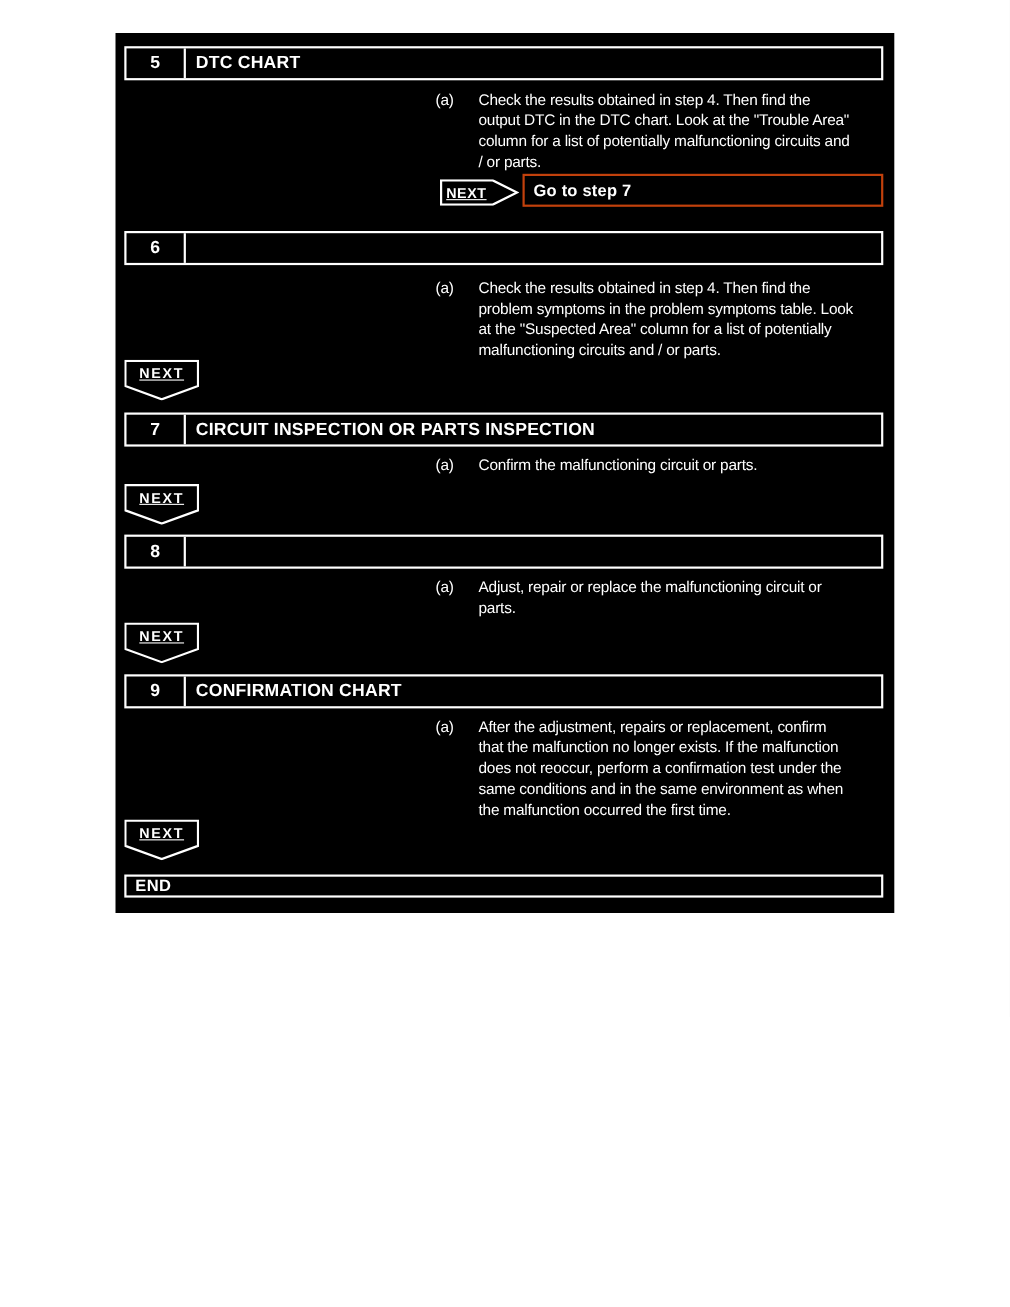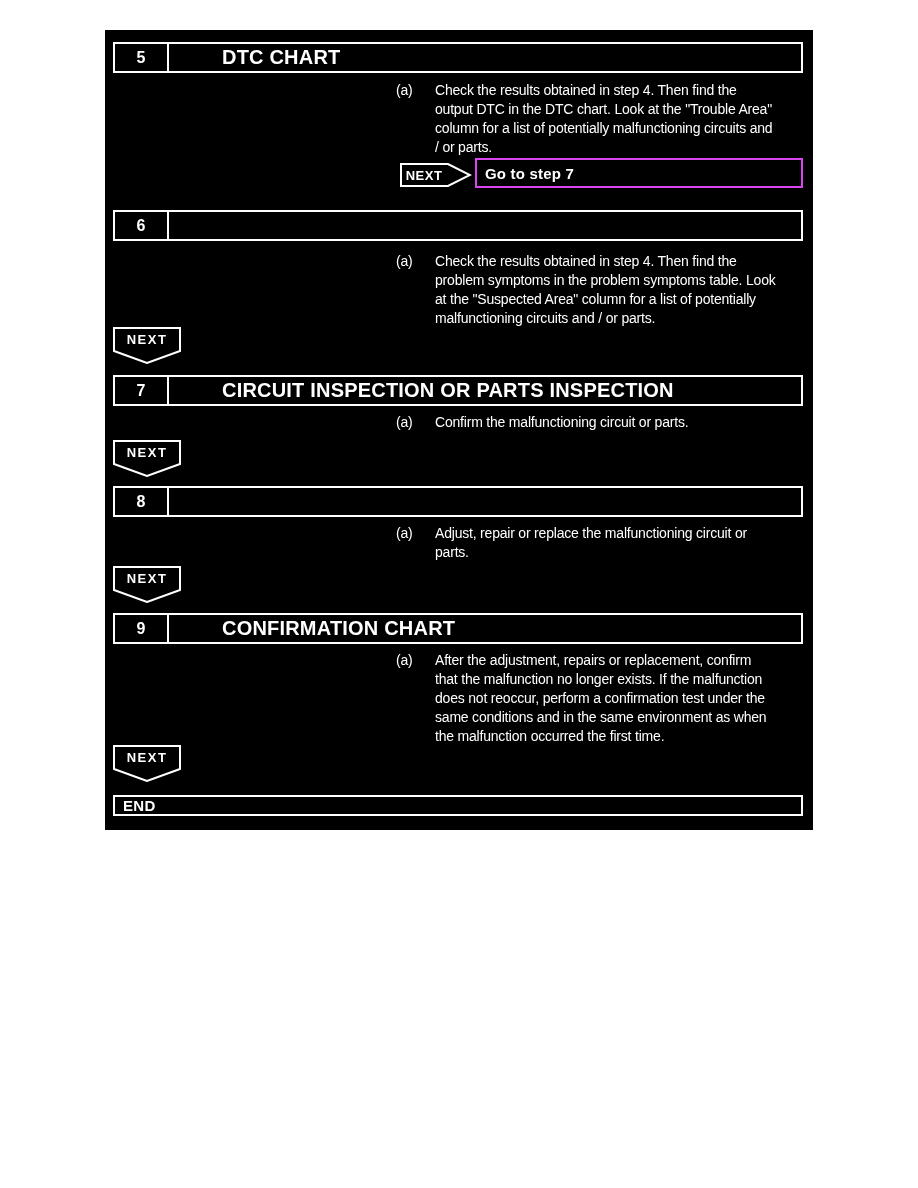--- a/index.html
+++ b/index.html
@@ -44,25 +44,24 @@
     align-items: center;
     justify-content: center;
     font-size: 16px;
     font-weight: bold;
   }
   .step-title {
     flex: 1;
     display: flex;
     align-items: center;
     padding-left: 9px;
-    font-size: 20px;
+    font-size: 16px;
     font-weight: bold;
     letter-spacing: 0.2px;
     white-space: nowrap;
-    margin-left: 44px;
   }
   .instruction {
     position: absolute;
     left: 291px;
     display: flex;
     align-items: flex-start;
     font-size: 14px;
     line-height: 19px;
     letter-spacing: -0.2px;
   }
@@ -98,39 +97,40 @@
     top: 0;
     width: 68px;
     height: 24px;
     display: flex;
     align-items: center;
     justify-content: center;
     font-size: 13px;
     font-weight: bold;
     letter-spacing: 1.5px;
     color: #ffffff;
+    text-decoration: underline;
   }
   .next-right {
     position: absolute;
     width: 72px;
     height: 24px;
   }
   .next-right .next-label {
     width: 48px;
     height: 24px;
     letter-spacing: 0.5px;
   }
   .goto-box {
     position: absolute;
     left: 370px;
     top: 128px;
     width: 328px;
     height: 30px;
     box-sizing: border-box;
-    border: 2px solid #d946ef;
+    border: 2px solid #c2410c;
     display: flex;
     align-items: center;
     padding-left: 8px;
     font-size: 15px;
     font-weight: bold;
     letter-spacing: 0.2px;
   }
   .end-box {
     position: absolute;
     left: 8px;

